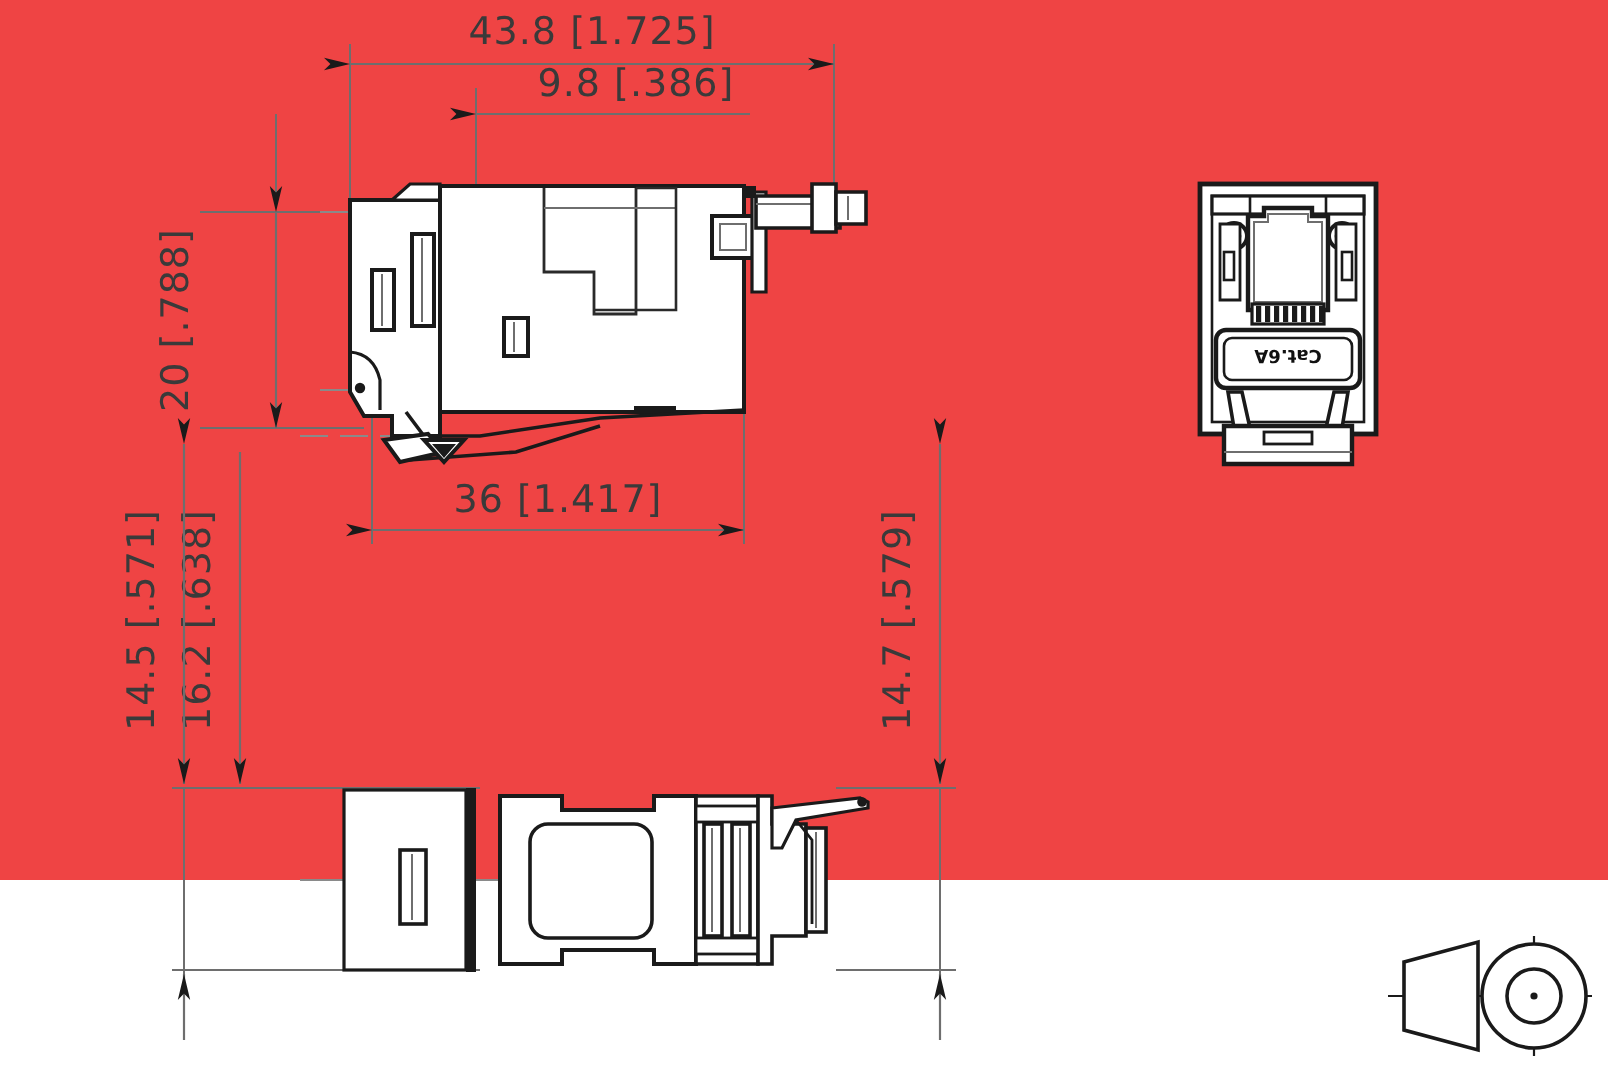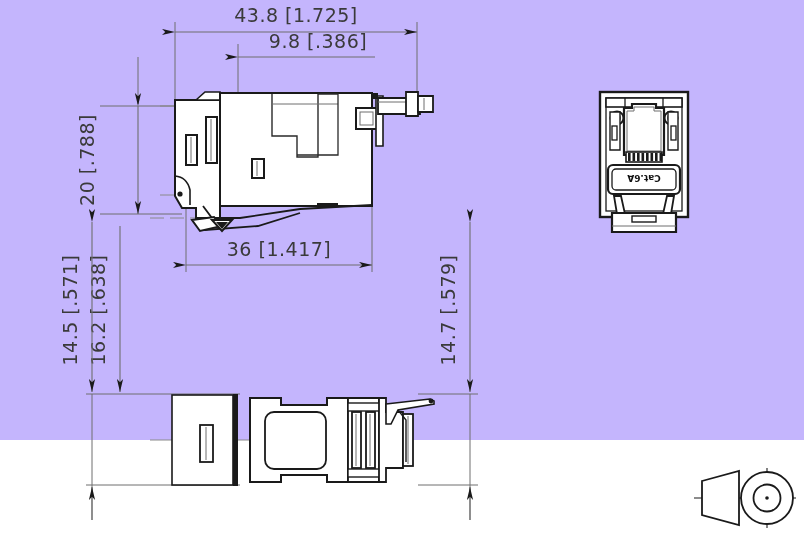--- a/index.html
+++ b/index.html
@@ -1,21 +1,21 @@
 <!DOCTYPE html>
 <html><head>
 <meta charset="utf-8">
 <title>Technical Drawing</title>
 <style>
   html,body{margin:0;padding:0;background:#ffffff;}
   body{
     font-family:"DejaVu Sans","Liberation Sans",sans-serif;
     width:804px;height:533px;overflow:hidden;
   }
-  #sheet{position:relative;width:804px;height:440px;background:#c4b5fd;}
+  #sheet{position:relative;width:804px;height:440px;background:#ef4444;}
   #sheet svg{position:absolute;top:0;left:0;}
   .dimtext{
     font-family:"DejaVu Sans","Liberation Sans",sans-serif;
     font-size:19px;
     fill:#3a3a3a;
     letter-spacing:0.5px;
   }
   .labeltext{
     font-family:"DejaVu Sans","Liberation Sans",sans-serif;
     font-size:9px;

